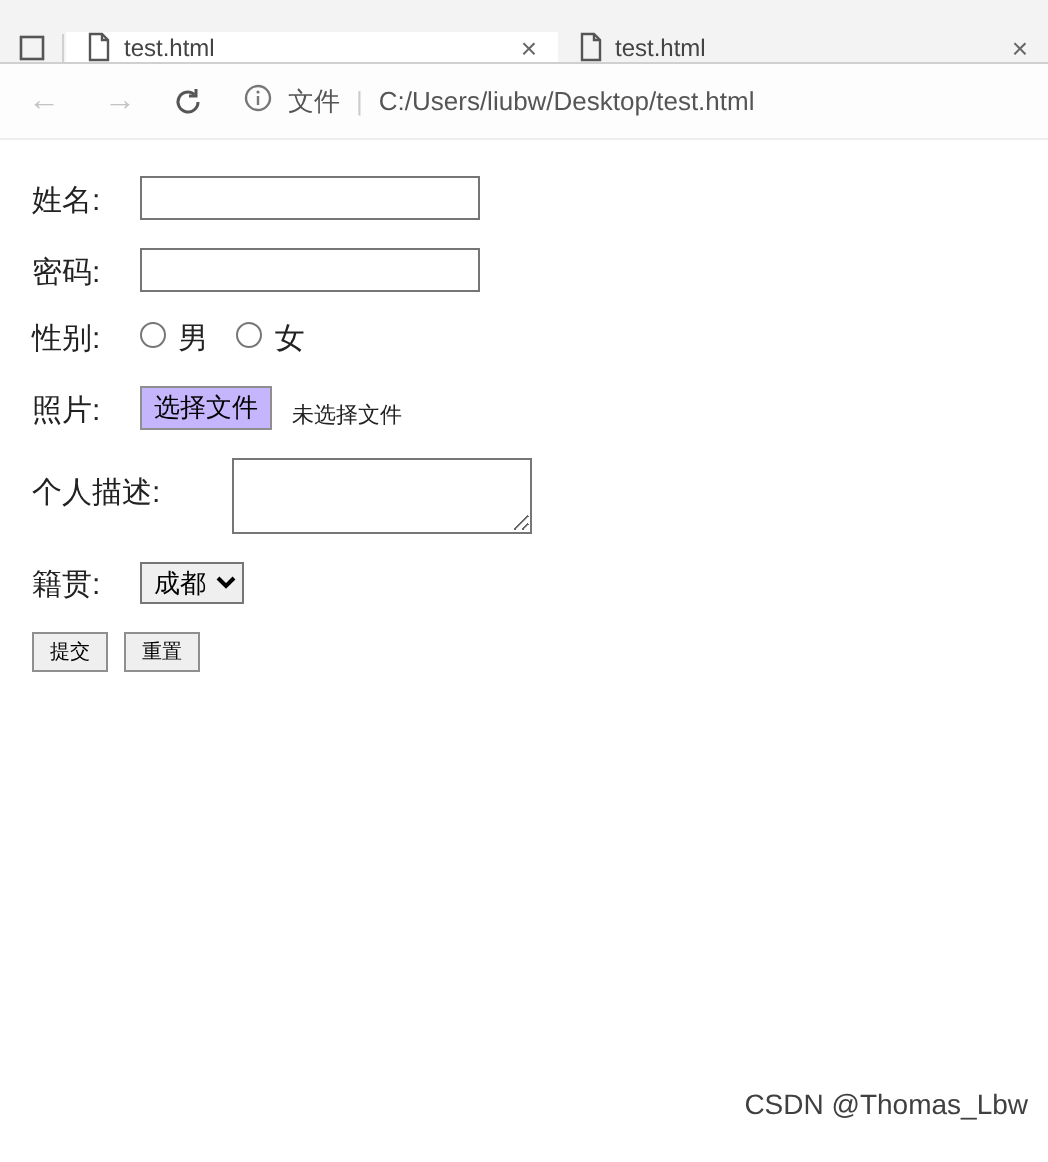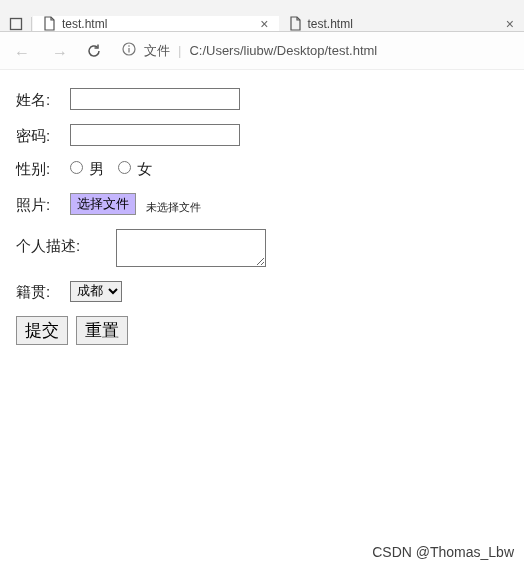--- a/index.html
+++ b/index.html
@@ -20,22 +20,22 @@
 .content { padding: 18px 16px; font-size: 15px; color: #222; }
 .row { display: flex; align-items: flex-end; margin-bottom: 14px; gap: 8px; }
 .row.top { align-items: flex-start; gap: 36px; }
 .lbl { width: 46px; }
 .txt { width: 170px; height: 22px; border: 1px solid #767676; padding: 1px 4px; font-size: 13px; }
 .ta { width: 150px; height: 38px; border: 1px solid #767676; resize: both; font-family: inherit; }
 .radio, .cb { margin: 0 2px 0 0; }
 .opt { margin-right: 6px; }
 .filebtn { background: #c4b5fd; border: 1px solid #8f8f8f; padding: 1px 6px; font-size: 13px; cursor: pointer; }
 .filetxt { font-size: 11px; color: #222; margin-left: 2px; }
-.sel { font-size: 13px; border: 1px solid #767676; background: #efefef; padding: 1px 2px; font-family: Liberation Mono, monospace; }
-.btn { background: #efefef; border: 1px solid #8f8f8f; padding: 2px 8px; font-size: 17px; cursor: pointer; }
+.sel { font-size: 13px; border: 1px solid #767676; background: #efefef; padding: 1px 2px; }
+.btn { background: #efefef; border: 1px solid #8f8f8f; padding: 2px 8px; font-size: 10px; cursor: pointer; }
 .watermark { position: absolute; bottom: 21px; right: 10px; color: #404040; font-size: 14px; }
 </style>
 </head>
 <body>
 <div class="window">
 
 <div class="tabbar">
   <div class="tab-icon-sq">
     <svg width="14" height="14" viewBox="0 0 14 14">
           <rect x="1.5" y="1.5" width="11" height="11" fill="none" stroke="#555" stroke-width="1.3"></rect>

